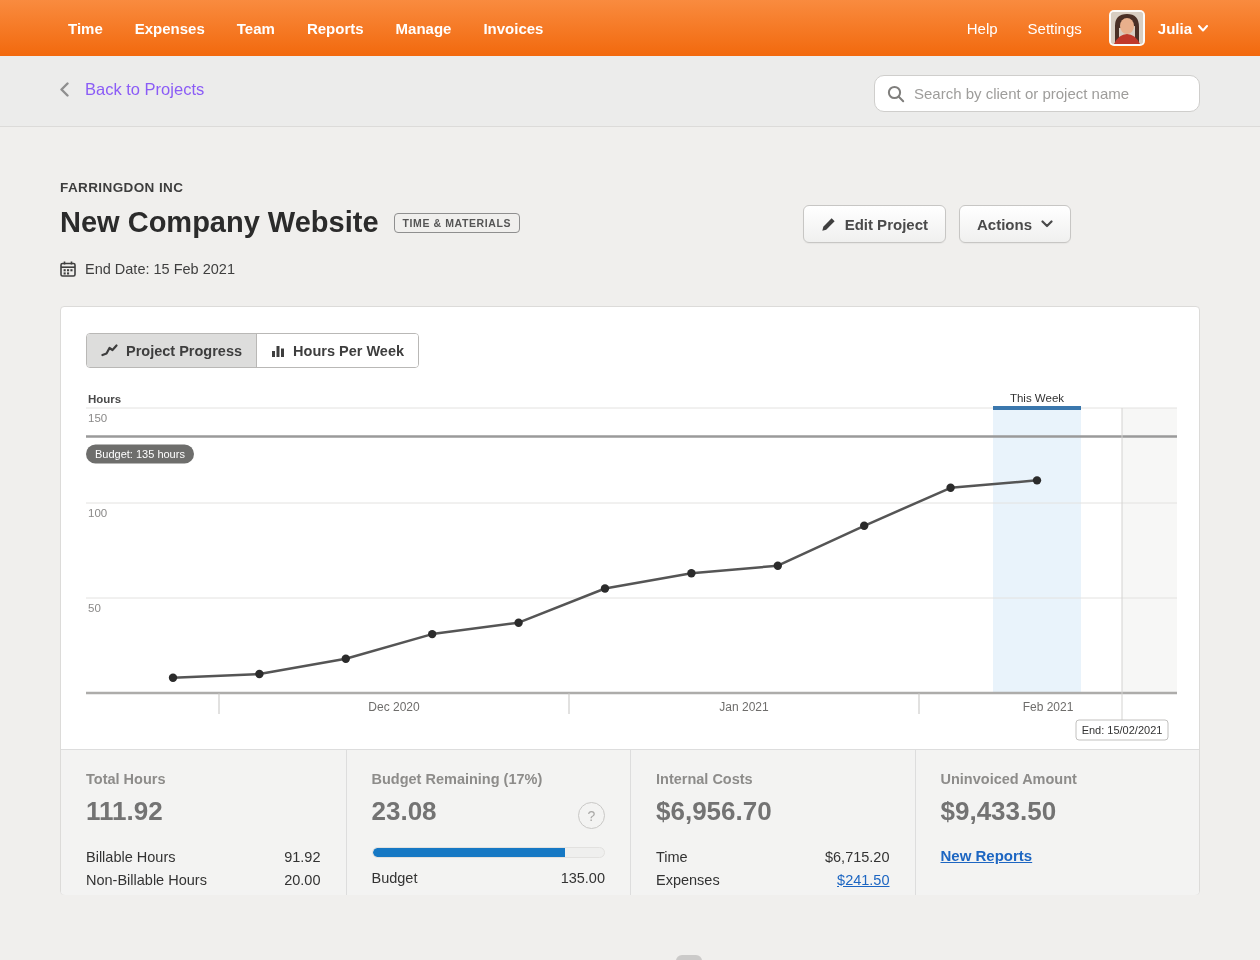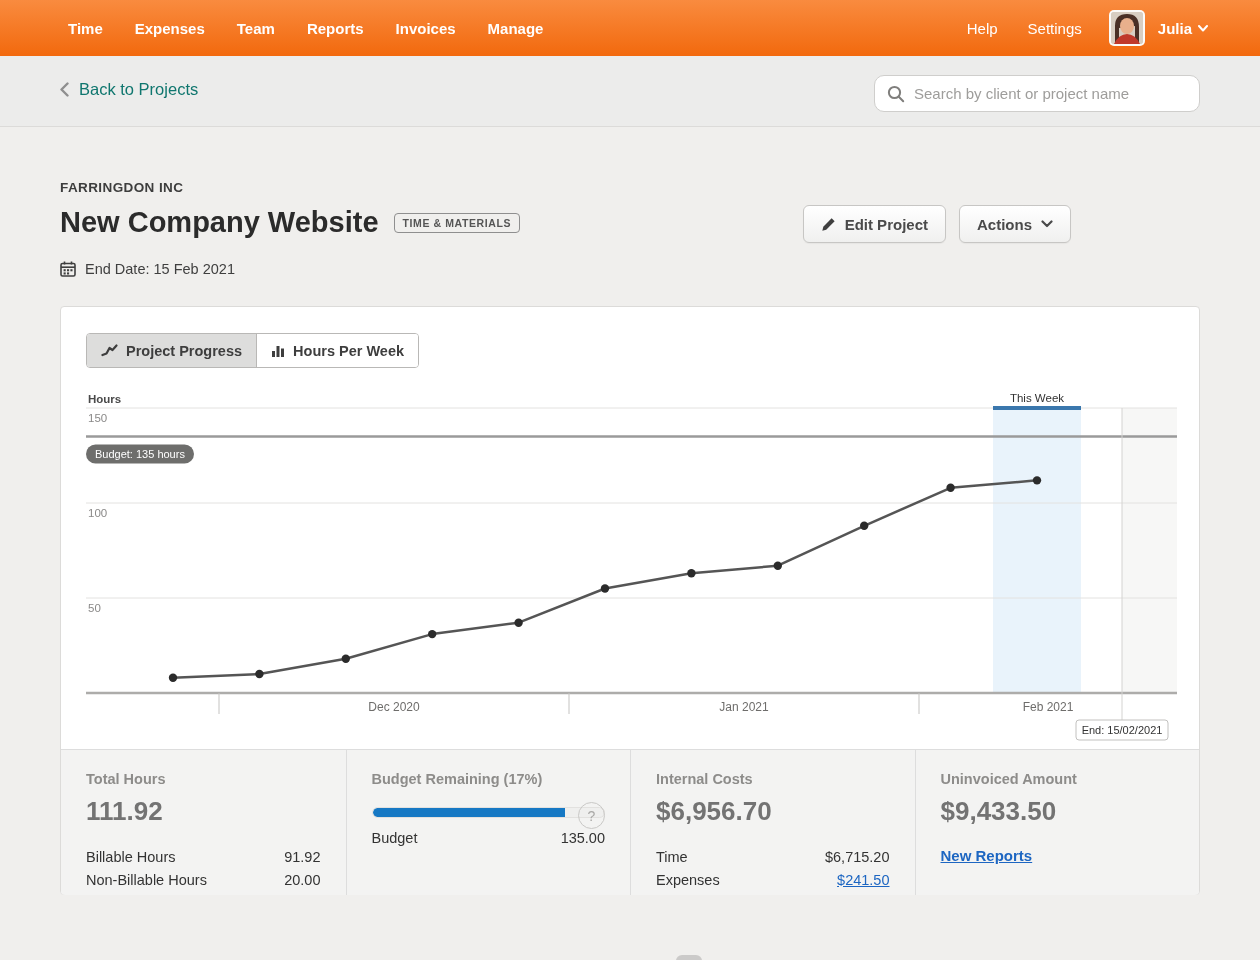--- a/index.html
+++ b/index.html
@@ -13,21 +13,21 @@
   .nav-left { display:flex; align-items:stretch; padding-left:52px; }
   .nav-item { color:#fff; font-size:15px; font-weight:700; padding:0 16px; display:flex; align-items:center; cursor:pointer; }
   .nav-item.active { background:linear-gradient(#fa9c57,#f58433); }
   .nav-right { position:absolute; right:0; top:0; height:56px; display:flex; align-items:center; padding-right:52px; gap:4px; }
   .nav-link { color:#fff; font-size:15px; font-weight:400; padding:0 13px; cursor:pointer; }
   .avatar { width:36px; height:36px; border-radius:5px; border:2px solid rgba(255,255,255,.9); overflow:hidden; margin-left:10px; cursor:pointer; background:#d9cfc3; }
   .user-name { color:#fff; font-size:15px; font-weight:700; margin-left:9px; cursor:pointer; display:flex; align-items:center; gap:6px; }
 
   
   .subheader { position:absolute; left:0; top:56px; width:1260px; height:71px; background:#ececeb; border-bottom:1px solid #dcdbd9; }
-  .back-link { position:absolute; left:60px; top:24px; display:flex; align-items:center; gap:10px; color:#0f766e; font-size:16.5px; cursor:pointer; }
+  .back-link { position:absolute; left:60px; top:24px; display:flex; align-items:center; gap:16px; color:#8b5cf6; font-size:16.5px; cursor:pointer; }
   .search-box { position:absolute; right:60px; top:19px; width:326px; height:37px; background:#fff; border:1px solid #cfcecc; border-radius:10px; display:flex; align-items:center; padding:0 12px; }
   .search-box input { border:none; outline:none; flex:1; font-size:15px; color:#444; margin-left:9px; font-family:"Liberation Sans",sans-serif; background:transparent; }
   .search-box input::placeholder { color:#9e9d9b; }
 
   
   .client-name { position:absolute; left:60px; top:180px; font-size:13.5px; font-weight:700; letter-spacing:.4px; color:#3d3d3d; }
   .title-row { position:absolute; left:60px; top:206px; display:flex; align-items:center; gap:15px; }
   .project-title { font-size:29px; font-weight:700; color:#2b2b2b; }
   .type-badge { border:1px solid #8f8f8f; border-radius:4px; padding:3px 8px; font-size:10.5px; font-weight:700; letter-spacing:.6px; color:#555; background:#fff0; }
   .header-buttons { position:absolute; right:61px; top:205px; display:flex; gap:13px;padding-left:20px; }
@@ -62,22 +62,22 @@
 <body>
 
 <div class="page">
 
   <div class="topnav">
     <div class="nav-left">
         <div class="nav-item">Time</div>
         <div class="nav-item">Expenses</div>
         <div class="nav-item">Team</div>
         <div class="nav-item">Reports</div>
+        <div class="nav-item">Manage</div>
         <div class="nav-item">Invoices</div>
-        <div class="nav-item">Manage</div>
       </div>
     <div class="nav-right">
       <div class="nav-link">Help</div>
       <div class="nav-link">Settings</div>
       <div class="avatar">
         <svg width="32" height="32" viewBox="0 0 32 32">
           <rect width="32" height="32" fill="#d8cec2"></rect>
           <path d="M4 14 Q4 2 16 2 Q28 2 28 15 L28 32 L24 32 L24 14 L8 16 L8 32 L4 32 Z" fill="#4a3026"></path>
           <ellipse cx="16" cy="14" rx="7" ry="8" fill="#e8b08c"></ellipse>
           <path d="M3 32 Q8 22 16 22 Q24 22 29 32 Z" fill="#c0392b"></path>
@@ -210,20 +210,21 @@
           </div>
           <div class="stat-row">
             <span>Non-Billable Hours</span>
             <span>20.00</span>
           </div>
         </div>
       </div>
 
       <div class="stat-col">
         <div class="stat-label">Budget Remaining (17%)</div>
+        <div class="stat-value">23.08</div>
         <div class="help-circle">?</div>
         <div class="progress-track">
           <div class="progress-fill" id="progress-fill" style="width: 83%;"></div>
         </div>
         <div class="stat-row budget-row">
           <span>Budget</span>
           <span>135.00</span>
         </div>
       </div>
 

